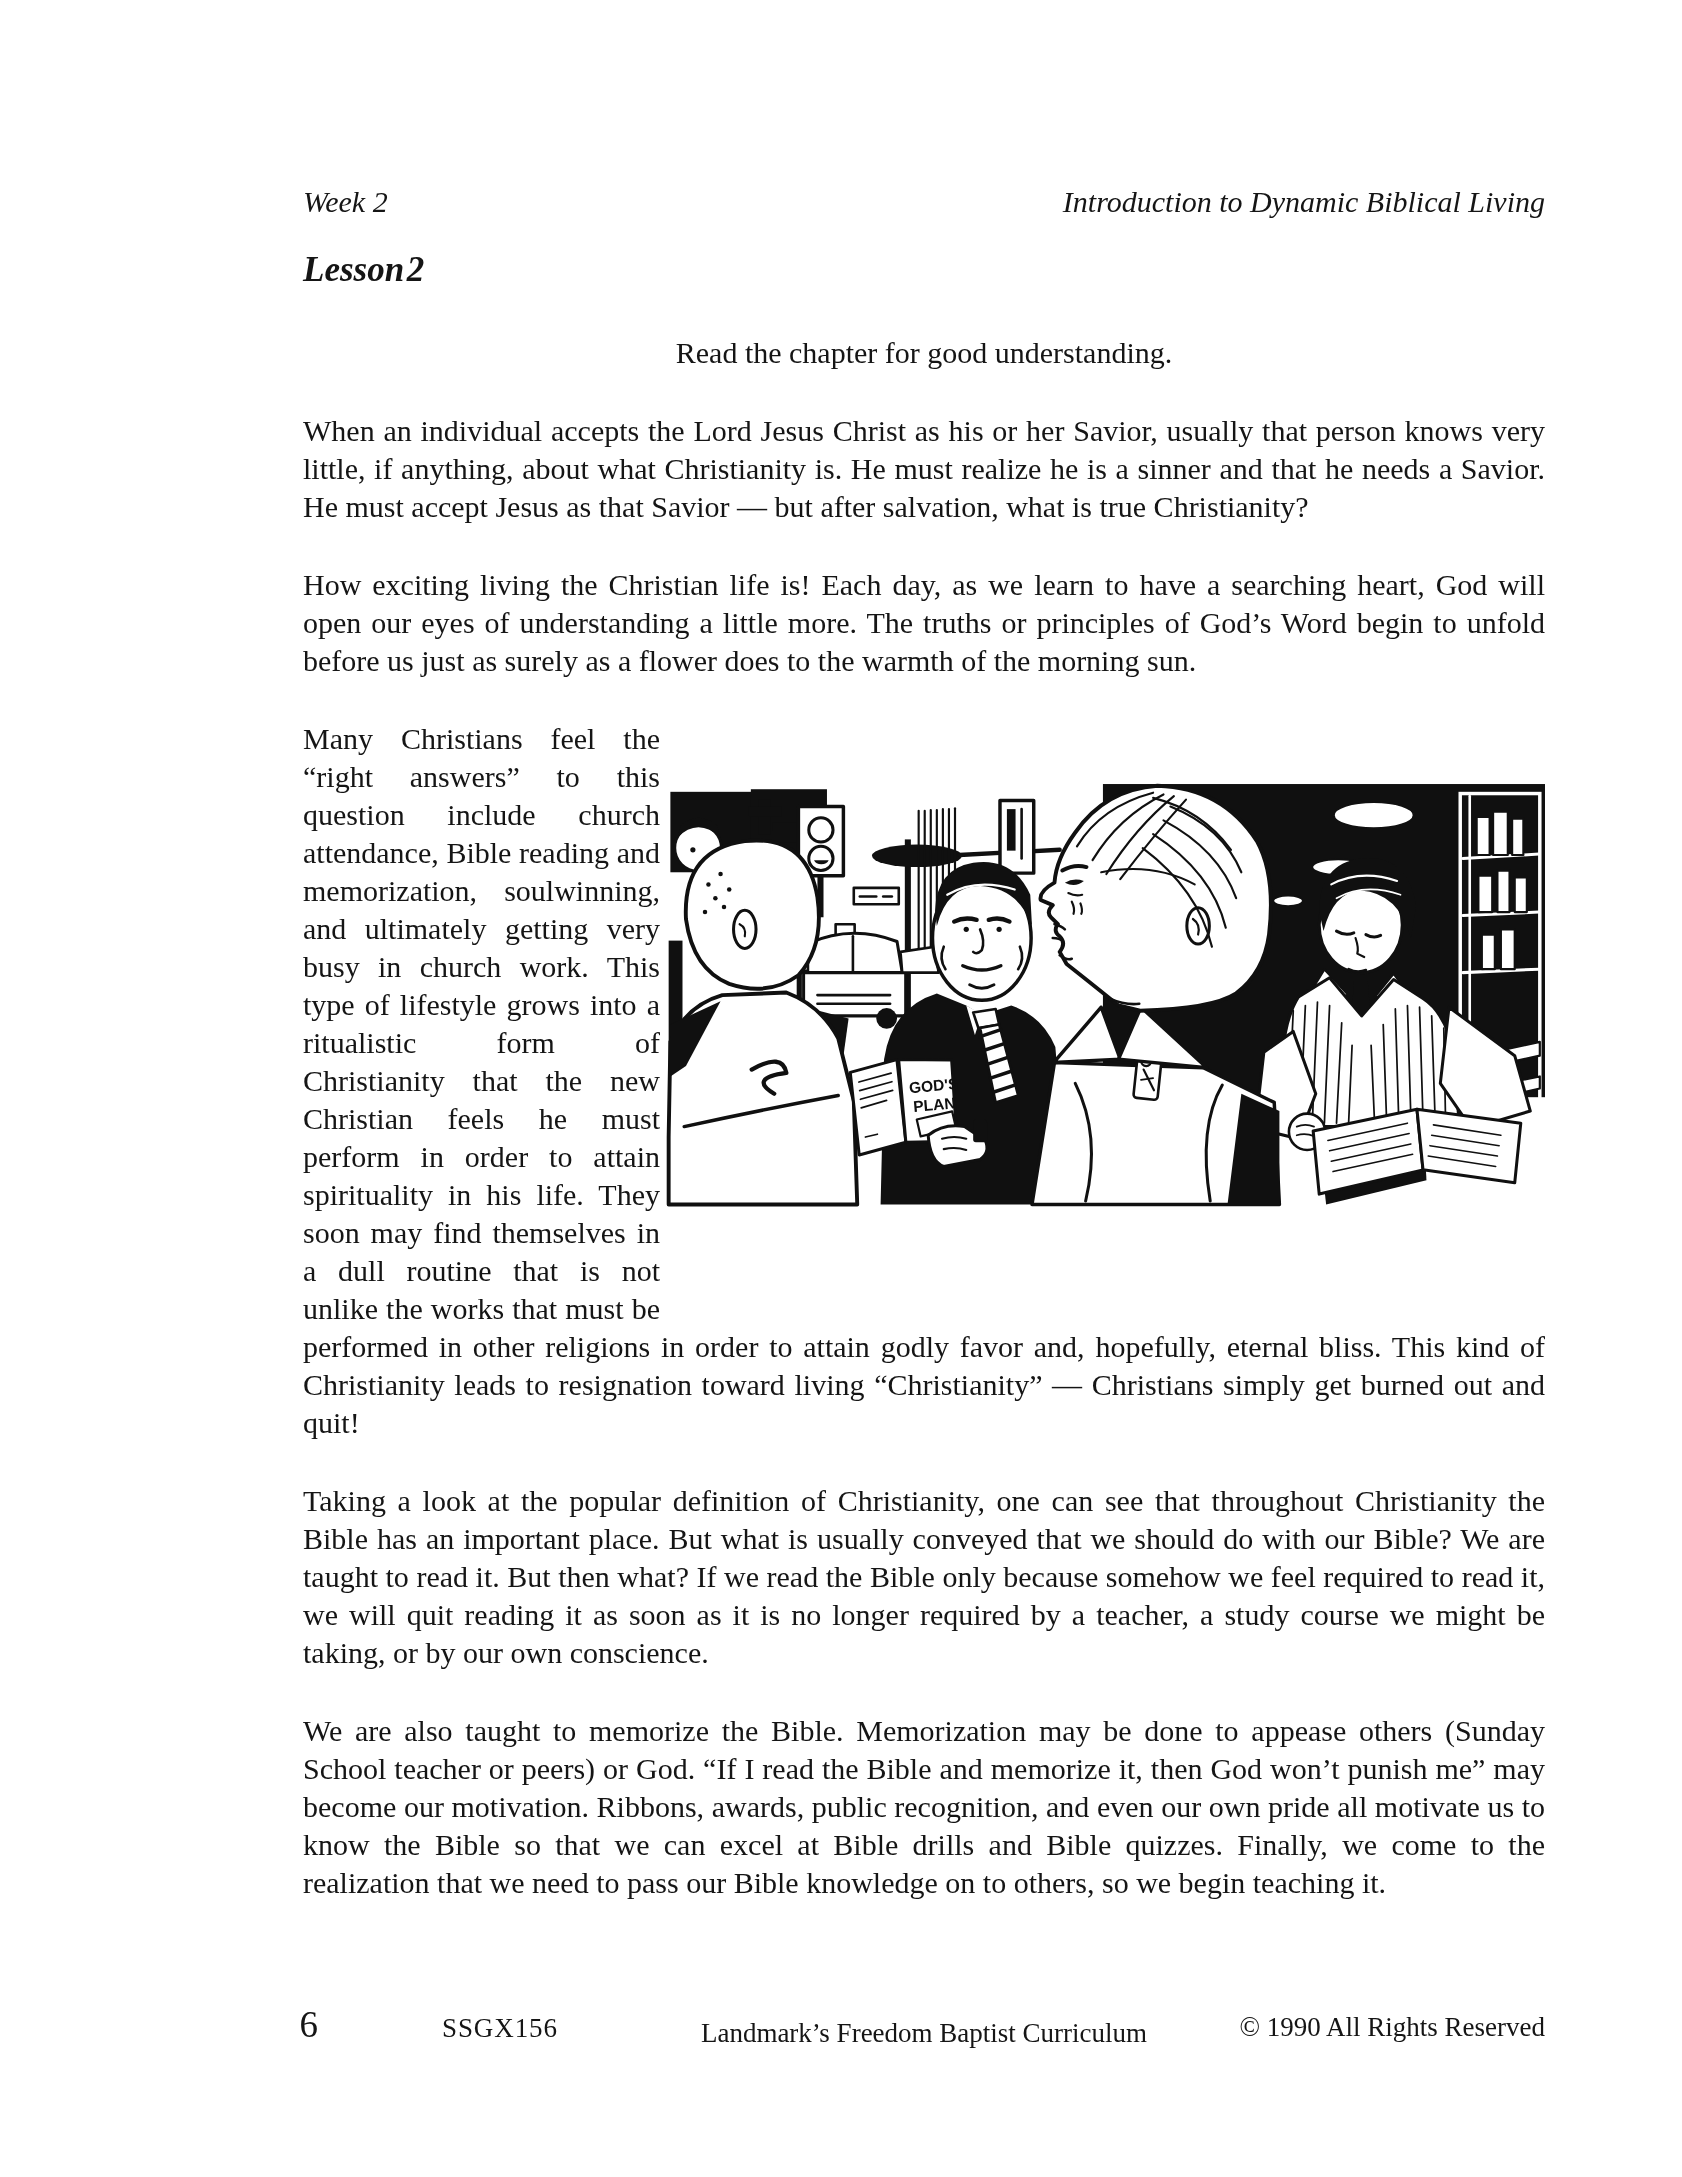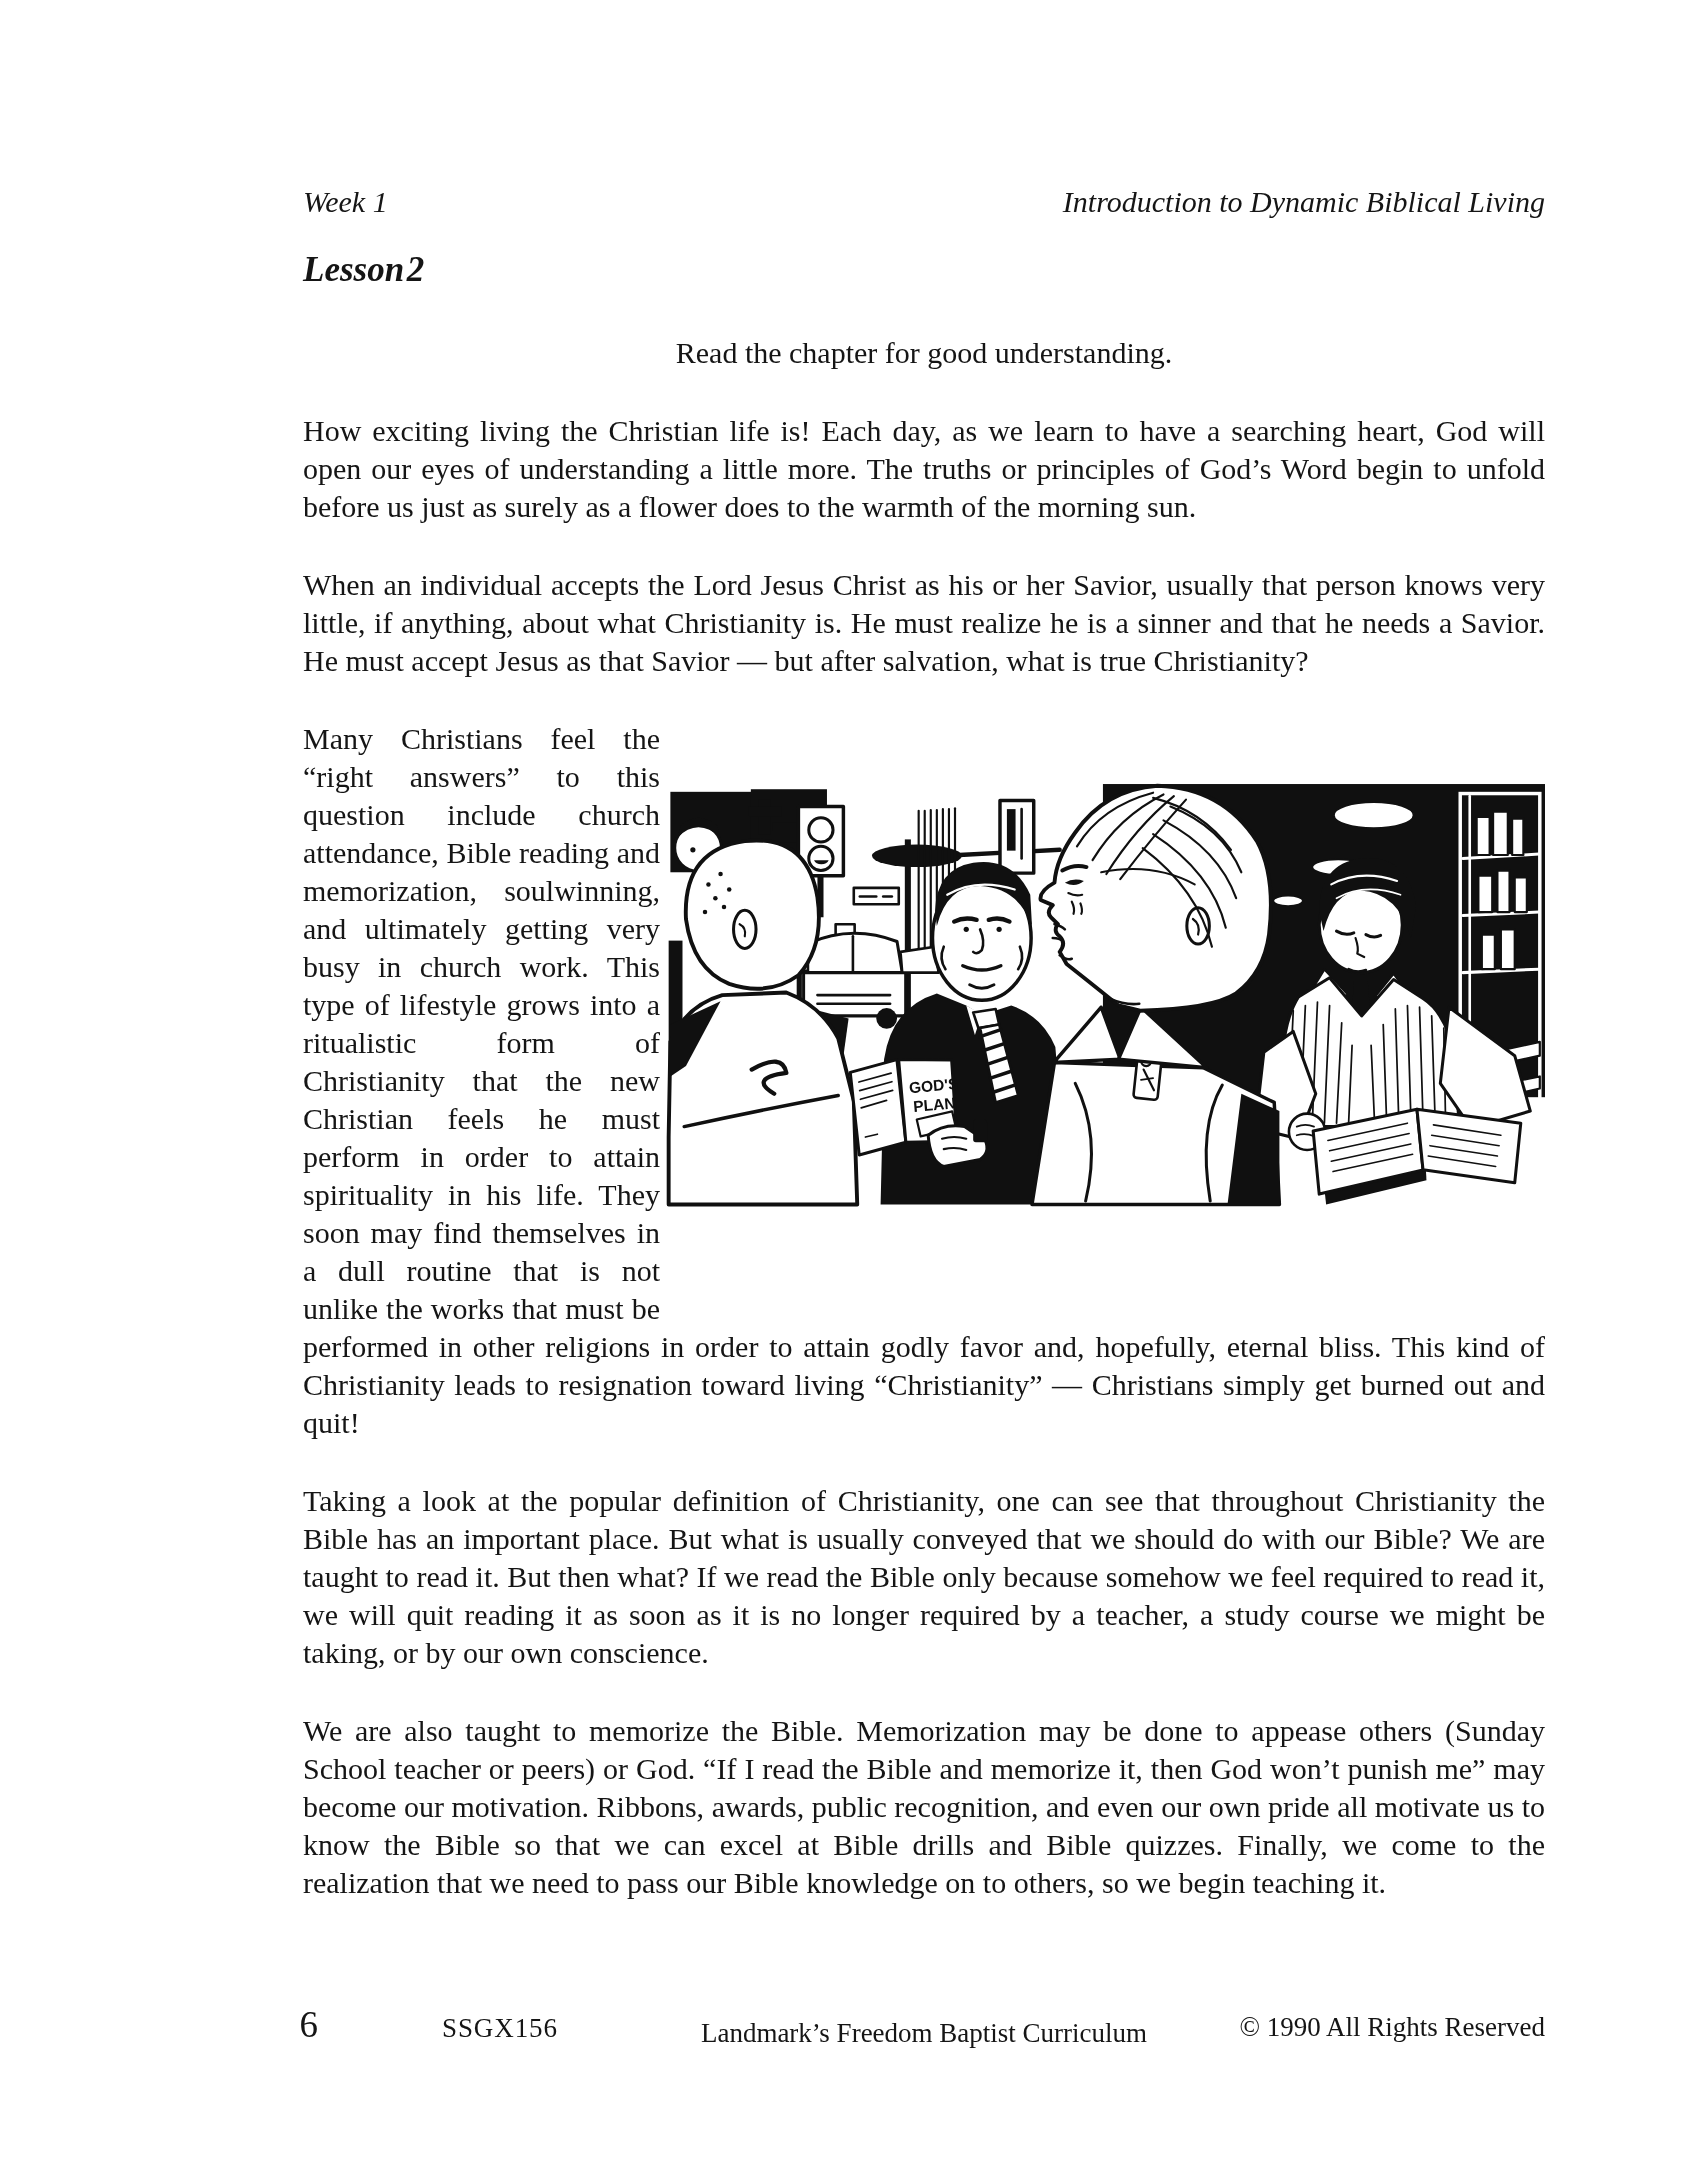--- a/index.html
+++ b/index.html
@@ -27,31 +27,31 @@
   .f-center{position:absolute; left:50%; transform:translateX(-50%); top:15px;text-align:right;}
   .f-right{position:absolute; right:0; top:8.6px;}
 </style>
 </head>
 <body>
 
 <div class="page">
   <div class="content">
 
     <div class="hdr">
-      <span>Week 1</span>
+      <span>Week 2</span>
       <span>Introduction to Dynamic Biblical Living</span>
     </div>
 
     <div class="lesson">Lesson 2</div>
 
     <p class="para single">Read the chapter for good understanding.</p>
 
+    <p class="para">When an individual accepts the Lord Jesus Christ as his or her Savior, usually that person knows very little, if anything, about what Christianity is.  He must realize he is a sinner and that he needs a Savior.  He must accept Jesus as that Savior — but after salvation, what is true Christianity?</p>
+
     <p class="para">How exciting living the Christian life is!  Each day, as we learn to have a searching heart, God will open our eyes of understanding a little more.  The truths or principles of God’s Word begin to unfold before us just as surely as a flower does to the warmth of the morning sun.</p>
-
-    <p class="para">When an individual accepts the Lord Jesus Christ as his or her Savior, usually that person knows very little, if anything, about what Christianity is.  He must realize he is a sinner and that he needs a Savior.  He must accept Jesus as that Savior — but after salvation, what is true Christianity?</p>
 
     <p class="para">
       <span class="illu">
         <svg width="885" height="571" viewBox="-10 0 1023 660" xmlns="http://www.w3.org/2000/svg" style="font-size:35px">
 
           <g>
             <rect class="blk" x="2" y="83" width="150" height="93"></rect>
             <rect class="blk" x="95" y="80" width="88" height="62"></rect>
             <rect class="blk" x="0" y="255" width="16" height="195"></rect>
 

